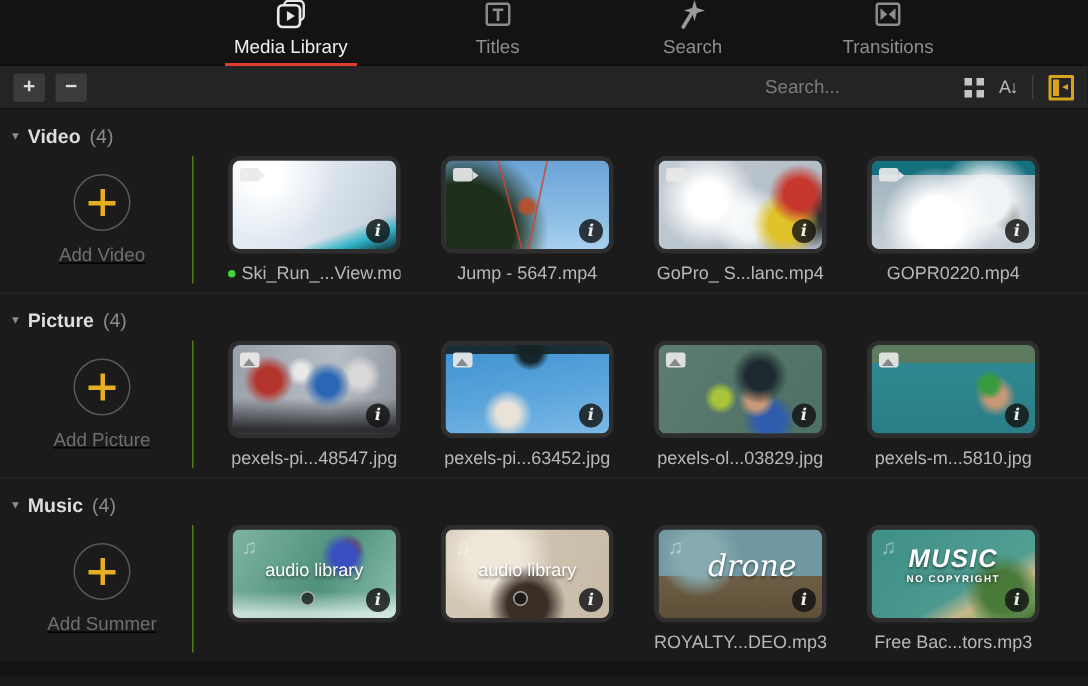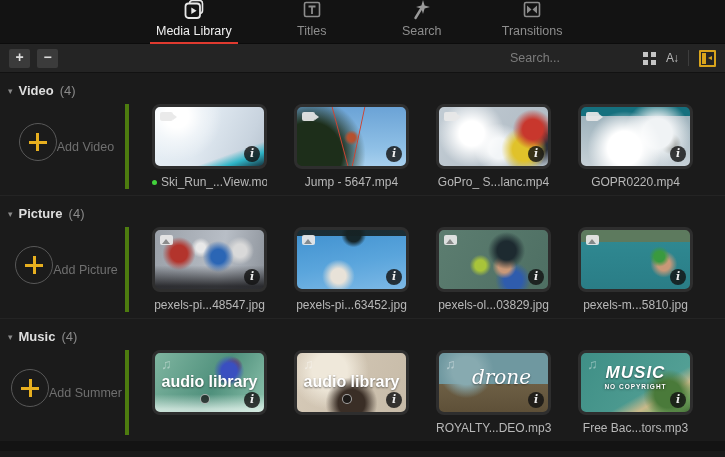--- a/index.html
+++ b/index.html
@@ -6,21 +6,21 @@
   body{
     width:725px;height:457px;overflow:hidden;
     background:#1a1a1a;
     font-family:"Liberation Sans","DejaVu Sans",sans-serif;
     -webkit-font-smoothing:antialiased;
     position:relative;
   }
   
   .tabbar{
     height:44px;background:#131313;display:flex;align-items:flex-end;
-    padding-left:150px;gap:38px;border-bottom:1px solid #0c0c0c;
+    padding-left:150px;gap:58px;border-bottom:1px solid #0c0c0c;
     box-sizing:border-box;
   }
   .tab{
     display:flex;flex-direction:column;align-items:center;justify-content:flex-end;
     padding:3px 6px 5px 6px;position:relative;cursor:default;min-width:60px;
   }
   .tab .tab-label{font-size:12.5px;color:#8d8d8d;margin-top:2px;white-space:nowrap;}
   .tab.active .tab-label{color:#efefef;}
   .tab.active::after{
     content:"";position:absolute;left:0;right:0;bottom:-1px;height:2px;background:#e03a2f;
@@ -65,22 +65,22 @@
   }
   
   .content{background:#1b1b1b;}
   .section{padding:9px 0 6px 8px;border-bottom:1px solid #242424;box-sizing:border-box;}
   .section-header{display:flex;align-items:center;gap:6px;height:17px;}
   .collapse-arrow{color:#8a8a8a;font-size:9px;}
   .section-name{color:#dedede;font-size:13px;font-weight:bold;}
   .section-count{color:#8a8a8a;font-size:13px;}
   .section-body{display:flex;margin-top:5px;}
   .add-col{
-    width:121px;display:flex;align-items:center;justify-content:center;
-    border-right:4px solid #4d7c0f;box-sizing:border-box;flex:none;
+    width:121px;display:flex;flex-direction:column;align-items:center;justify-content:center;
+    border-right:1px solid #4d7c0f;box-sizing:border-box;flex:none;text-decoration:underline;
   }
   .add-circle{
     width:36px;height:36px;border:1px solid #585858;border-radius:50%;
     position:relative;margin-bottom:9px;
   }
   .add-circle::before,.add-circle::after{content:"";position:absolute;background:#e7af1f;}
   .add-circle::before{left:9px;right:9px;top:16.5px;height:3px;}
   .add-circle::after{top:9px;bottom:9px;left:16.5px;width:3px;}
   .add-label{color:#6f6f6f;font-size:12.5px;}
   .items{display:flex;gap:27px;margin-left:23px;}
@@ -120,21 +120,21 @@
     position:absolute;left:6px;top:3px;color:rgba(255,255,255,.4);font-size:14px;
   }
   .info-badge{
     position:absolute;right:4px;bottom:4px;width:16px;height:16px;border-radius:50%;
     background:rgba(18,18,18,.82);color:#eee;text-align:center;line-height:15px;
     font-size:11px;font-style:italic;font-family:"DejaVu Serif",serif;font-weight:bold;
   }
   
   .overlay-audio{
     position:absolute;left:0;right:0;top:20px;text-align:center;color:#fff;
-    font-size:16px;font-weight:bold;text-shadow:0 1px 2px rgba(0,0,0,.5);
+    font-size:12px;font-weight:normal;text-shadow:0 1px 2px rgba(0,0,0,.5);
   }
   .overlay-dot{
     position:absolute;left:45px;bottom:8px;width:8px;height:8px;border-radius:50%;
     background:rgba(20,20,20,.75);border:1px solid rgba(255,255,255,.6);
   }
   .overlay-drone{
     position:absolute;left:0;right:0;top:12px;text-align:center;color:#fff;
     font-family:"DejaVu Serif",serif;font-style:italic;font-size:20px;
     text-shadow:0 1px 2px rgba(0,0,0,.45);
     padding-left:16px;

